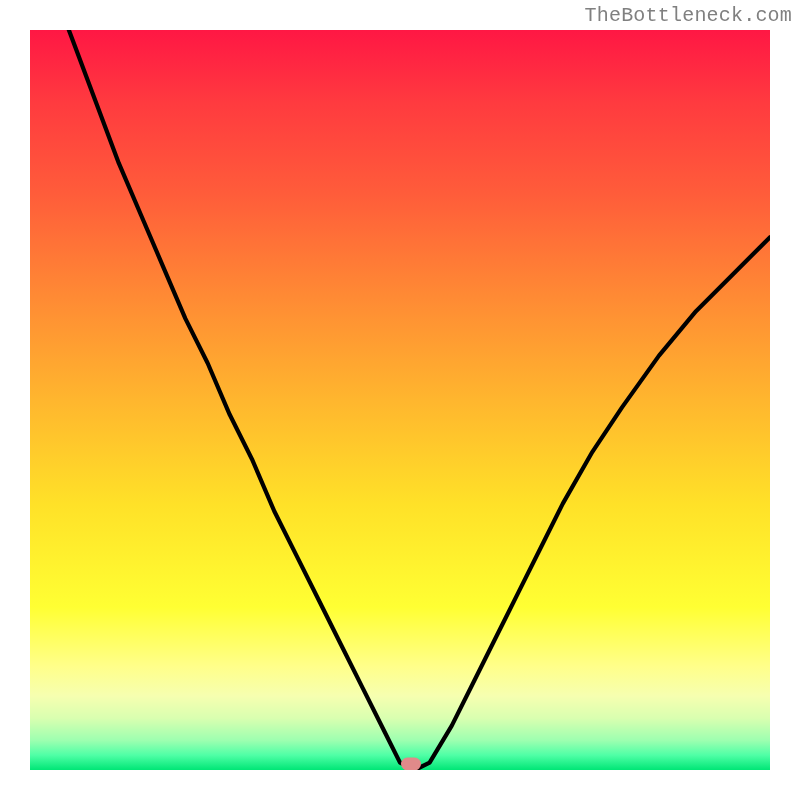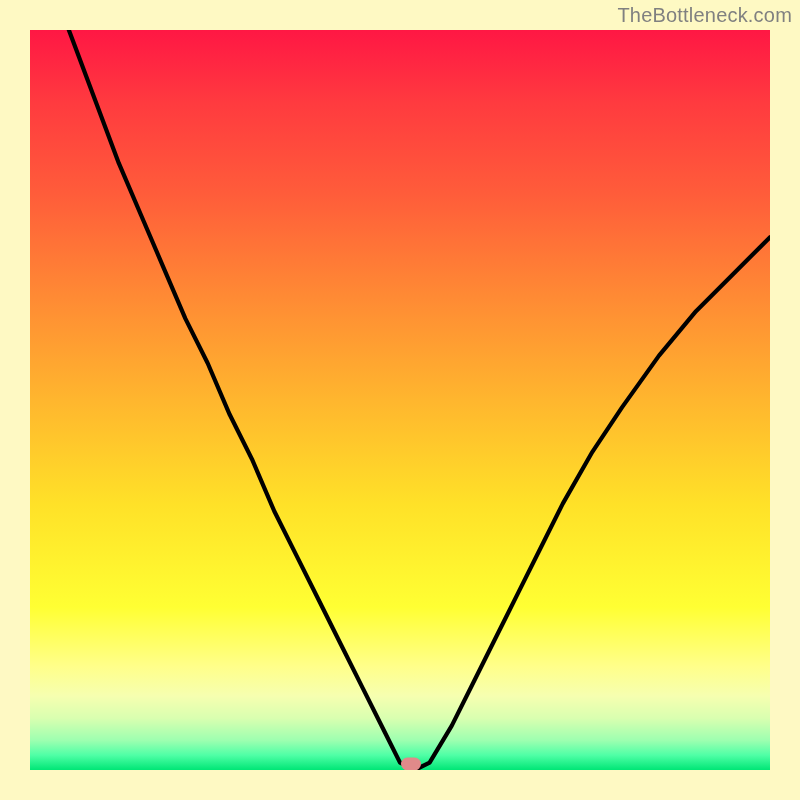--- a/index.html
+++ b/index.html
@@ -8,21 +8,22 @@
     width: 800px;
     height: 800px;
     background: #000;
     overflow: hidden;
     font-family: Arial, Helvetica, sans-serif;
   }
   .frame {
     position: relative;
     width: 800px;
     height: 800px;
-    background: #fef9c3;
+    background: #ffffff;
+    font-family: Liberation Mono, monospace;
   }
   .plot-area {
     position: absolute;
     left: 30px;
     top: 30px;
     width: 740px;
     height: 740px;
     overflow: hidden;
   }
   .gradient-bg {

